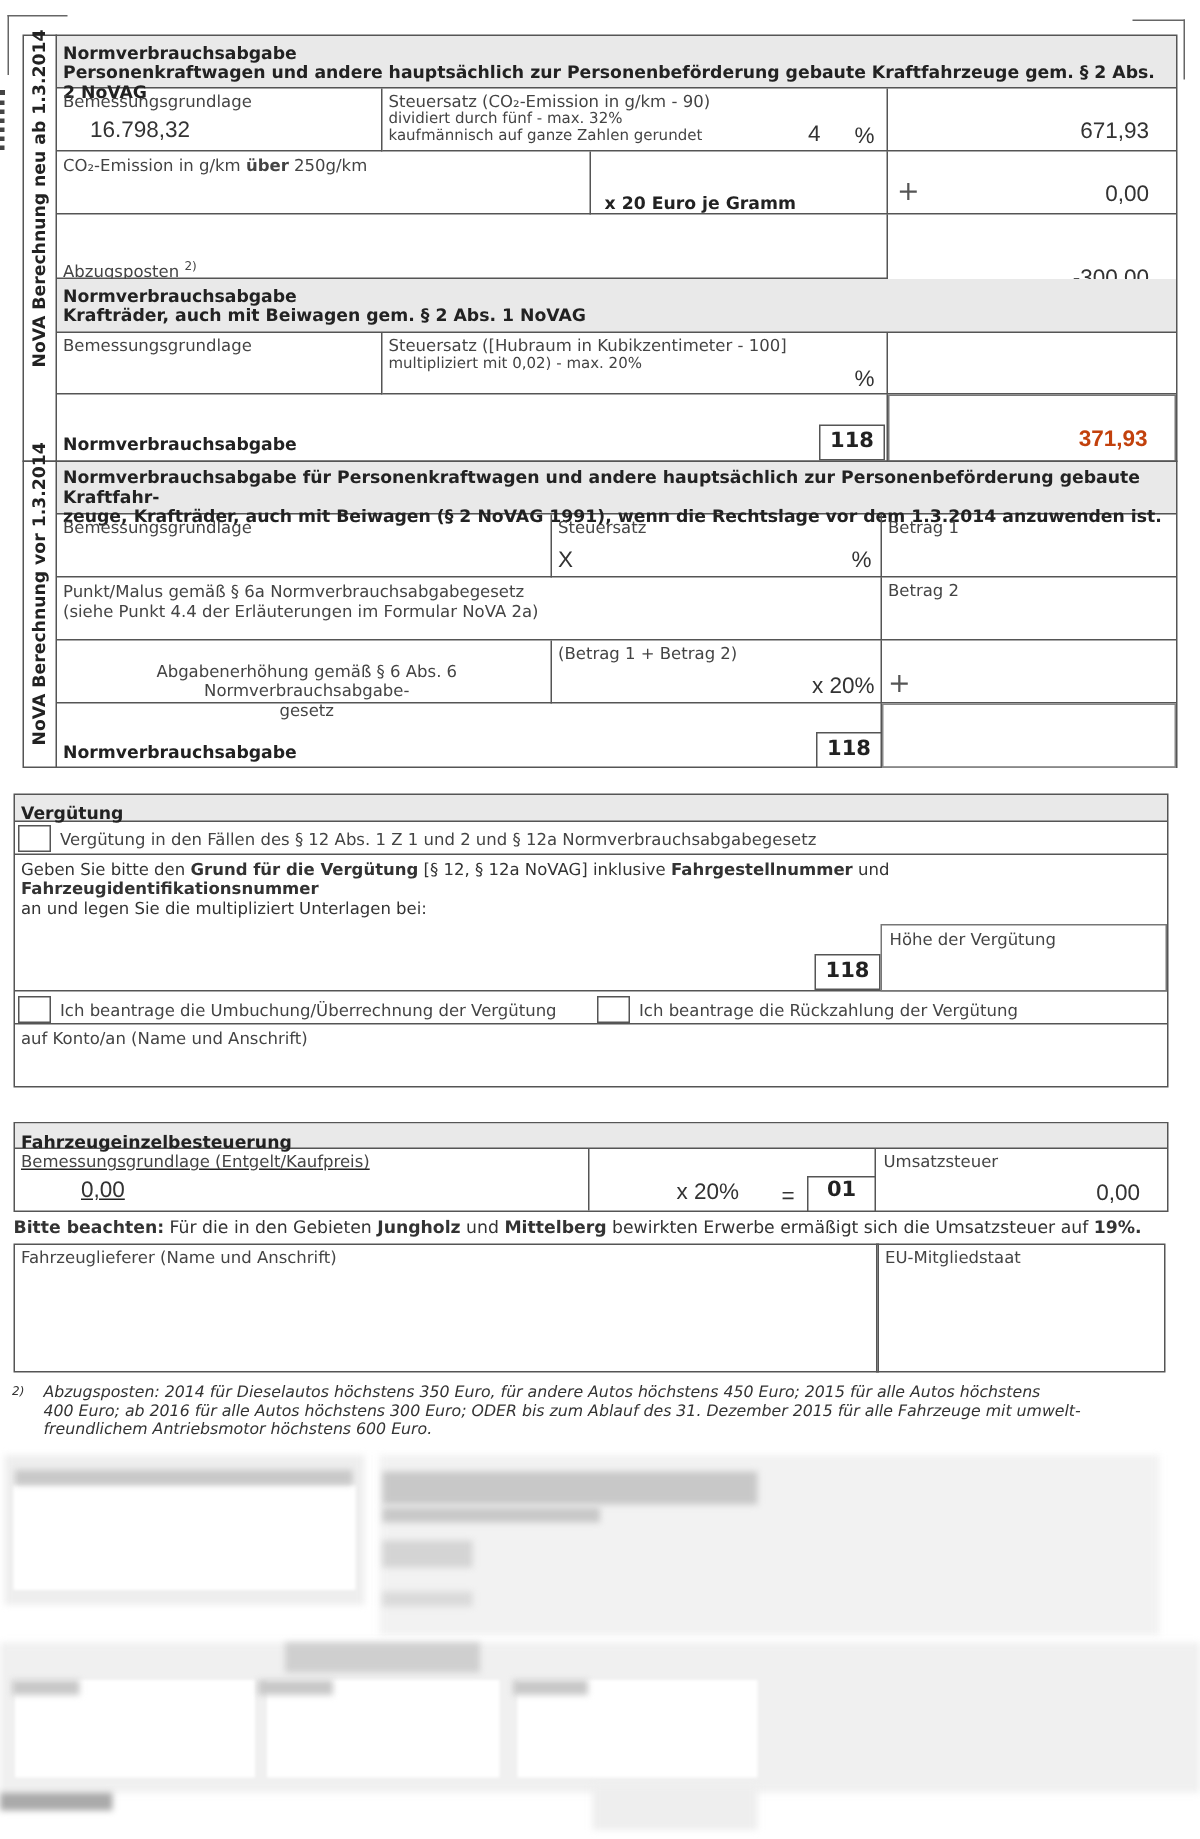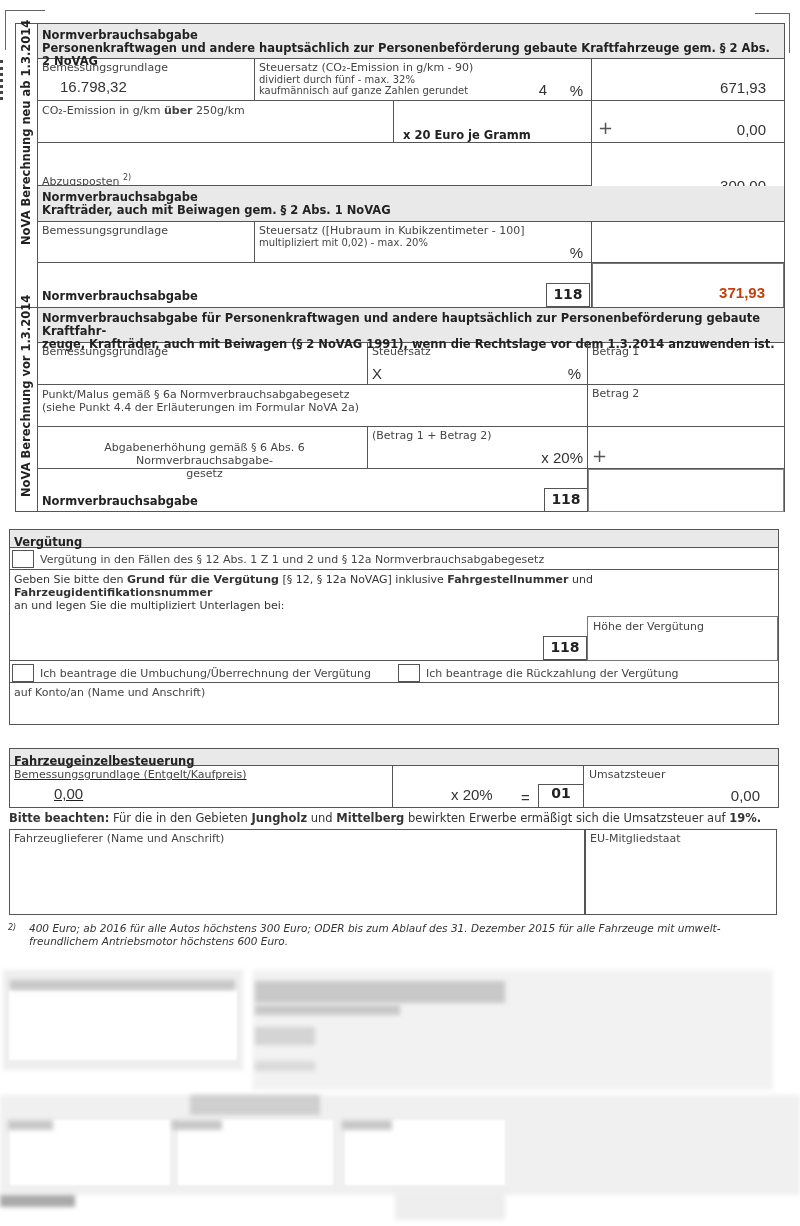--- a/index.html
+++ b/index.html
@@ -191,20 +191,21 @@
 </div>
 <div class="abs b" style="left:9px;top:829px;width:577px;height:86px;padding:2px 4px;">
   <div class="lbl">Fahrzeuglieferer (Name und Anschrift)</div>
 </div>
 <div class="abs b" style="left:584px;top:829px;width:193px;height:86px;padding:2px 5px;">
   <div class="lbl">EU-Mitgliedstaat</div>
 </div>
 
 <div class="abs foot" style="left:8px;top:922px;font-size:8px;">2)</div>
 <div class="abs foot" style="left:29px;top:922px;width:760px;">
+  <div>Abzugsposten: 2014 für Dieselautos höchstens 350 Euro, für andere Autos höchstens 450 Euro; 2015 für alle Autos höchstens</div>
   <div>400 Euro; ab 2016 für alle Autos höchstens 300 Euro; ODER bis zum Ablauf des 31. Dezember 2015 für alle Fahrzeuge mit umwelt-</div>
   <div>freundlichem Antriebsmotor höchstens 600 Euro.</div>
 </div>
 
 <div class="abs" style="left:0;top:965px;width:800px;height:261px;">
   <div class="blur" style="left:3px;top:5px;width:240px;height:100px;background:#eee;"></div>
   <div class="abs" style="left:9px;top:25px;width:228px;height:70px;background:#fff;filter:blur(1px);"></div>
   <div class="blurL" style="left:10px;top:15px;width:225px;height:10px;"></div>
   <div class="blur" style="left:253px;top:5px;width:520px;height:120px;background:#f2f2f2;"></div>
   <div class="blurL" style="left:255px;top:16px;width:250px;height:22px;"></div>

